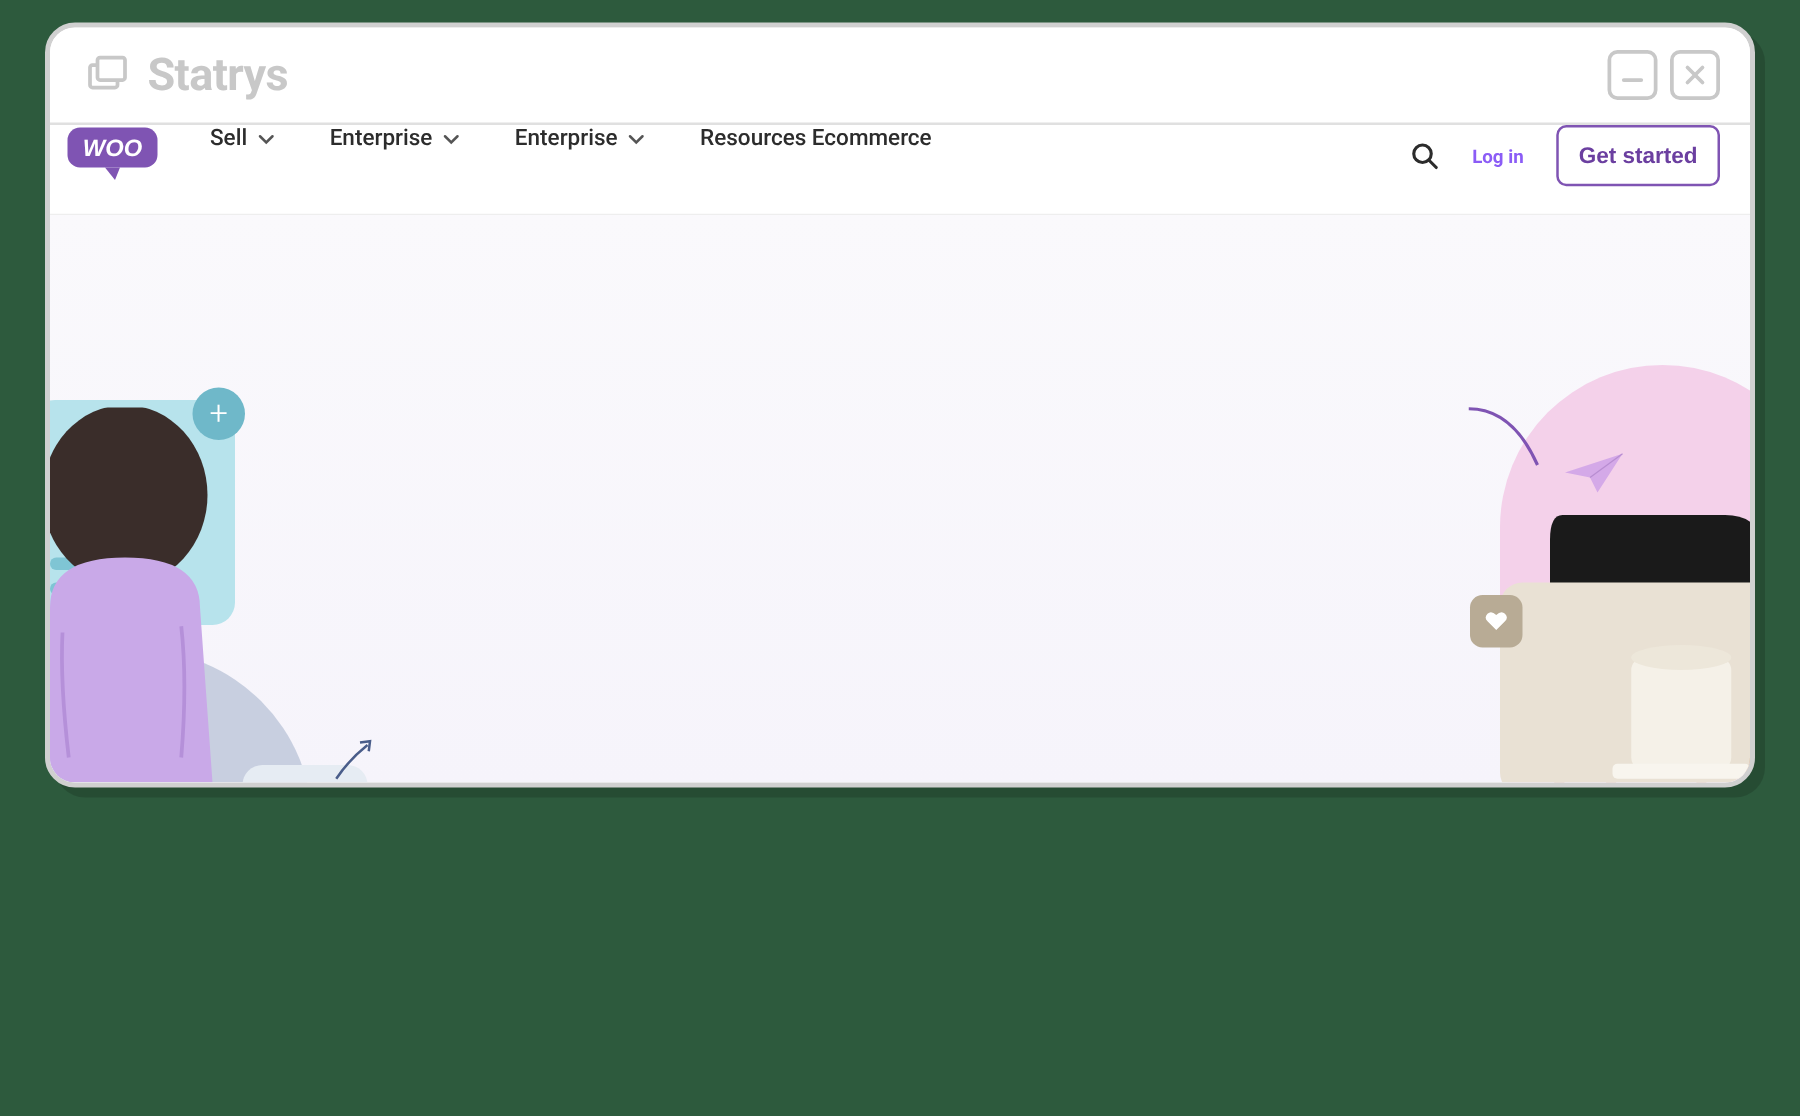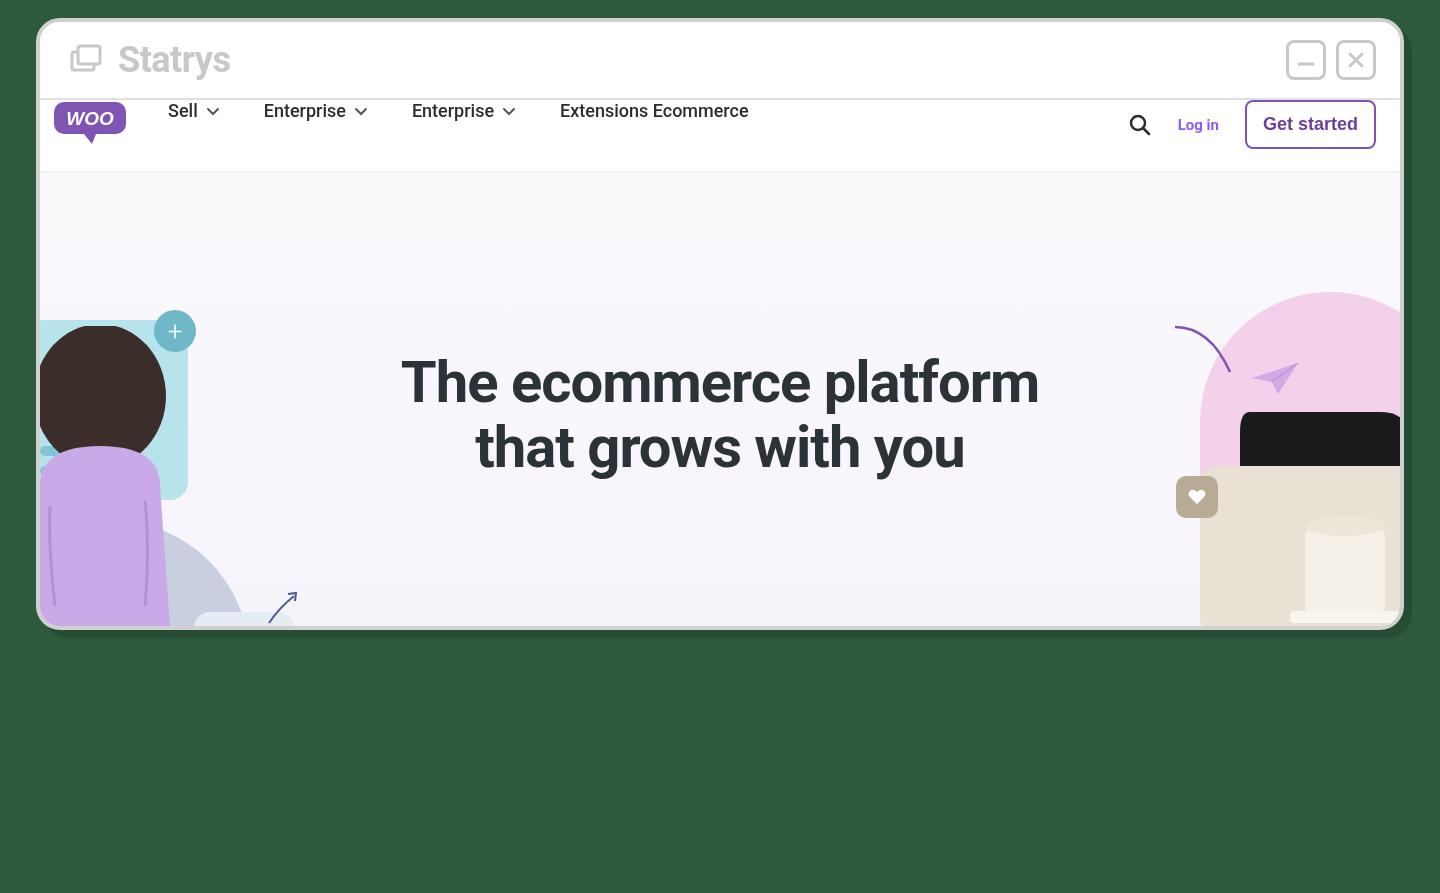--- a/index.html
+++ b/index.html
@@ -390,21 +390,21 @@
               <path d="M2 5 L7 10 L12 5" fill="none" stroke="#555" stroke-width="2" stroke-linecap="round"></path>
             </svg>
         </div>
         <div class="nav-item">
           <span>Enterprise</span>
           <svg class="chevron-down" viewBox="0 0 14 14">
               <path d="M2 5 L7 10 L12 5" fill="none" stroke="#555" stroke-width="2" stroke-linecap="round"></path>
             </svg>
         </div>
         <div class="nav-item">
-          <span>Extensions Ecommerce</span>
+          <span>Resources Ecommerce</span>
         </div>
       </div>
       <div class="nav-right">
         <div class="search-icon-wrap">
           <svg width="24" height="24" viewBox="0 0 24 24">
             <circle cx="10" cy="10" r="7" fill="none" stroke="#2c2c2c" stroke-width="2.5"></circle>
             <line x1="15" y1="15" x2="21" y2="21" stroke="#2c2c2c" stroke-width="2.5" stroke-linecap="round"></line>
           </svg>
         </div>
         <a class="login-link">Log in</a>
@@ -466,17 +466,16 @@
               <path d="M10 17 L3 10 Q0 7 3 4 Q6 1 10 5 Q14 1 17 4 Q20 7 17 10 Z" fill="#fff"></path>
             </svg>
         </div>
         <svg class="deco-candle" viewBox="0 0 130 130">
           <rect x="25" y="30" width="80" height="90" rx="10" fill="#f5f1e8"></rect>
           <ellipse cx="65" cy="30" rx="40" ry="10" fill="#ede7da"></ellipse>
           <rect x="10" y="115" width="110" height="12" rx="4" fill="#f8f5ee"></rect>
         </svg>
       </div>
 
-      <h1 class="hero-title">The ecommerce platform that grows with you</h1>
       <button class="cta-btn">Try it free</button>
     </div>
   </div>
 </div>
 
 </body></html>

